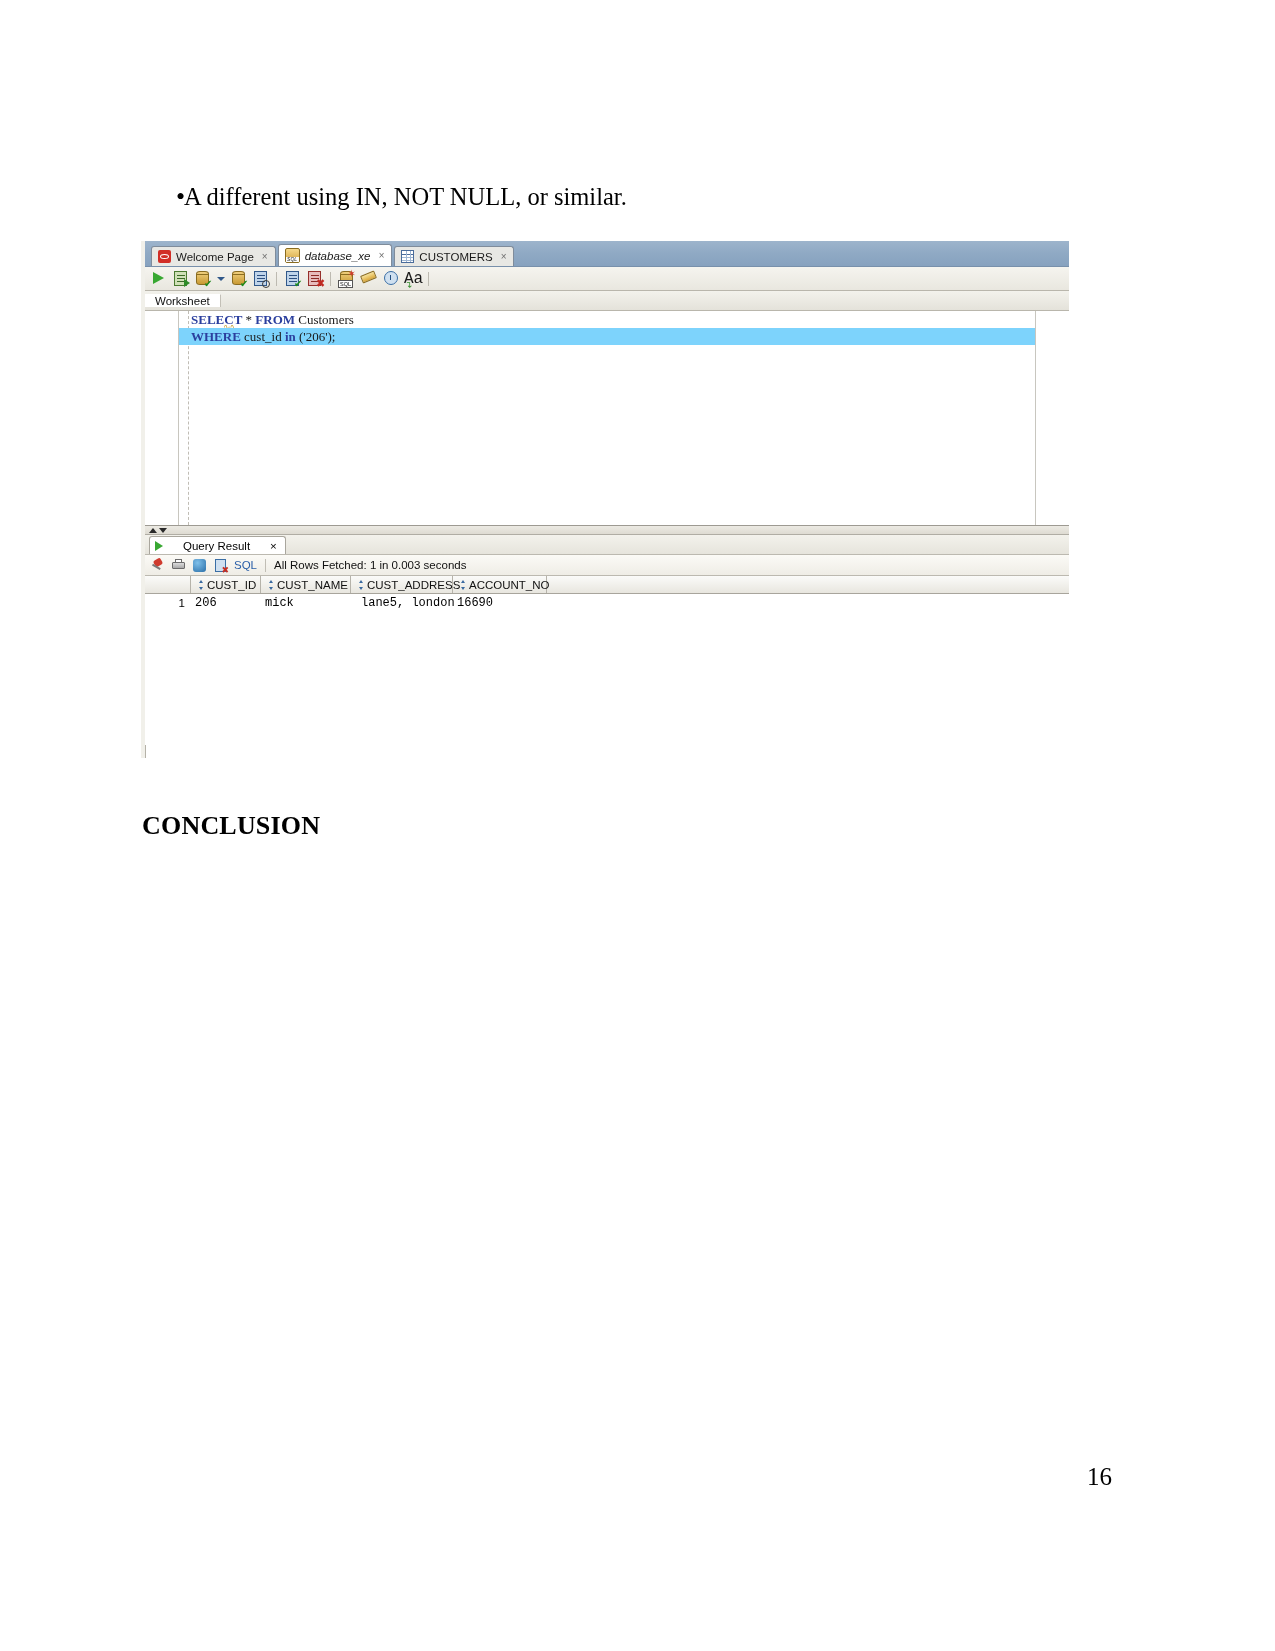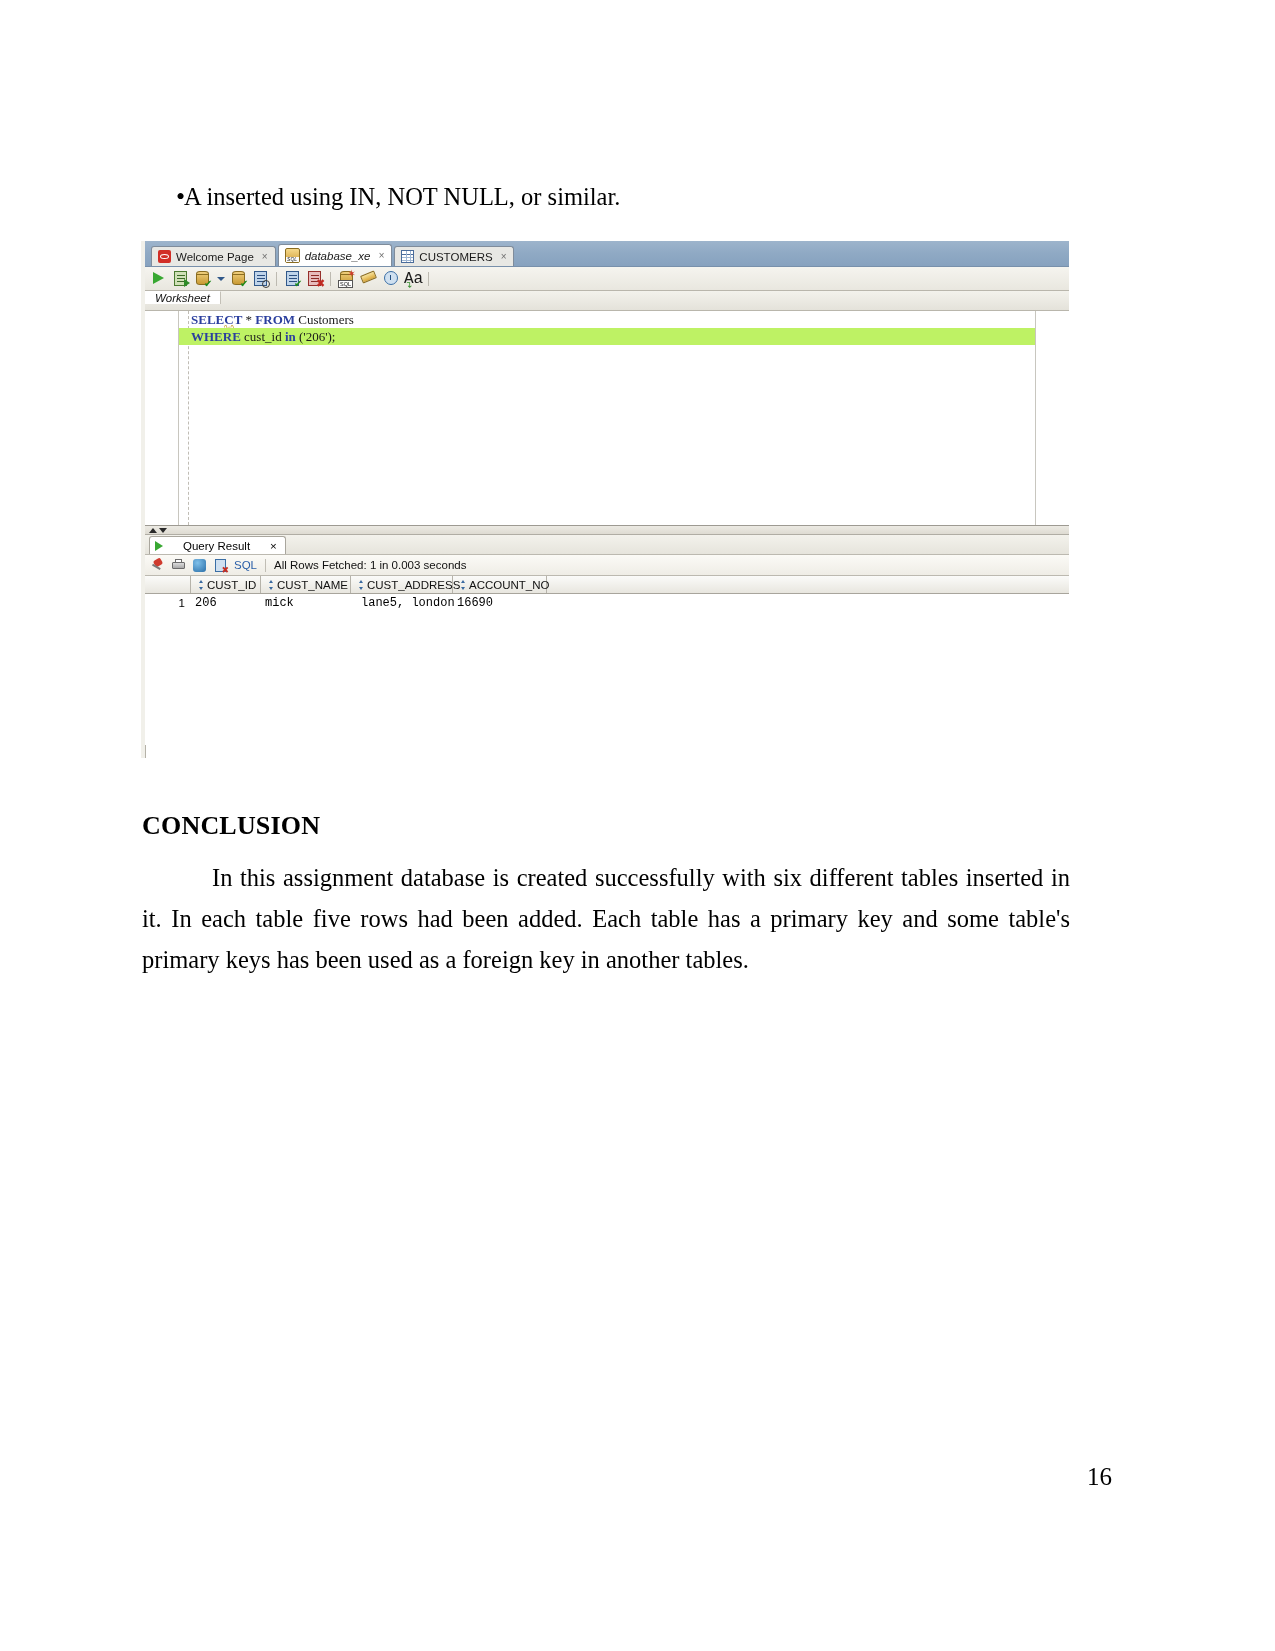--- a/index.html
+++ b/index.html
@@ -375,23 +375,22 @@
     font-size: 10px;
     line-height: 10px;
   }
 
   
   .subtabbar {
     height: 20px;
     background: linear-gradient(to bottom, #f3f2ec, #e4e2da);
     border-bottom: 1px solid #b9b6ac;
     display: flex;
-    align-items: flex-start;
-    box-sizing: border-box;
-    font-style: italic;
+    align-items: center;
+    box-sizing: border-box;
   }
   .subtab {
     display: flex;
     align-items: center;
     padding: 0 10px;
     font-size: 11.5px;
     color: #111;
     border-right: 1px solid #c3c0b7;
     box-sizing: border-box;
   }
@@ -439,21 +438,21 @@
     position: relative;
     height: 17px;
     line-height: 17px;
     padding-left: 12px;
     font-family: Liberation Serif, serif;
     font-size: 13px;
     white-space: pre;
     box-sizing: border-box;
   }
   .code-line.highlight {
-    background: #bef264;
+    background: #7dd3fc;
   }
   .kw { color: #2b3f9e; font-weight: bold; }
   .op { color: #1a1a1a; }
   .plain-txt { color: #1a1a1a; }
   .squiggle {
     position: absolute;
     left: 44px;
     top: 14px;
     width: 12px;
     height: 4px;
@@ -714,21 +713,21 @@
     height: 134px;
   }
 </style>
 </head>
 <body>
 
 <div class="page">
 
   <div class="bullet-line">
     <span class="bullet-dot">•</span>
-    <span class="bullet-text">A inserted using IN, NOT NULL, or similar.</span>
+    <span class="bullet-text">A different using IN, NOT NULL, or similar.</span>
   </div>
 
   <div class="sqldev">
     <div class="sqldev-left-rail"></div>
     <div class="sqldev-inner">
 
       <div class="tabbar">
         <div class="tab">
           <span class="tab-icon ico-oracle"></span>
           <span>Welcome Page</span>
@@ -864,17 +863,16 @@
           <div class="gr-cell num-cell" style="width:94px;flex:0 0 94px;">16690</div>
         </div>
 
         <div class="grid-blank"></div>
       </div>
 
     </div>
   </div>
 
   <div class="conclusion-heading">CONCLUSION</div>
-  <div class="conclusion-body">In this assignment database is created successfully with six different tables inserted in it. In each table five rows had been added. Each table has a primary key and  some table's primary keys has been used as a foreign key in another tables.</div>
 
   <div class="page-number">16</div>
 
 </div>
 
 </body></html>

